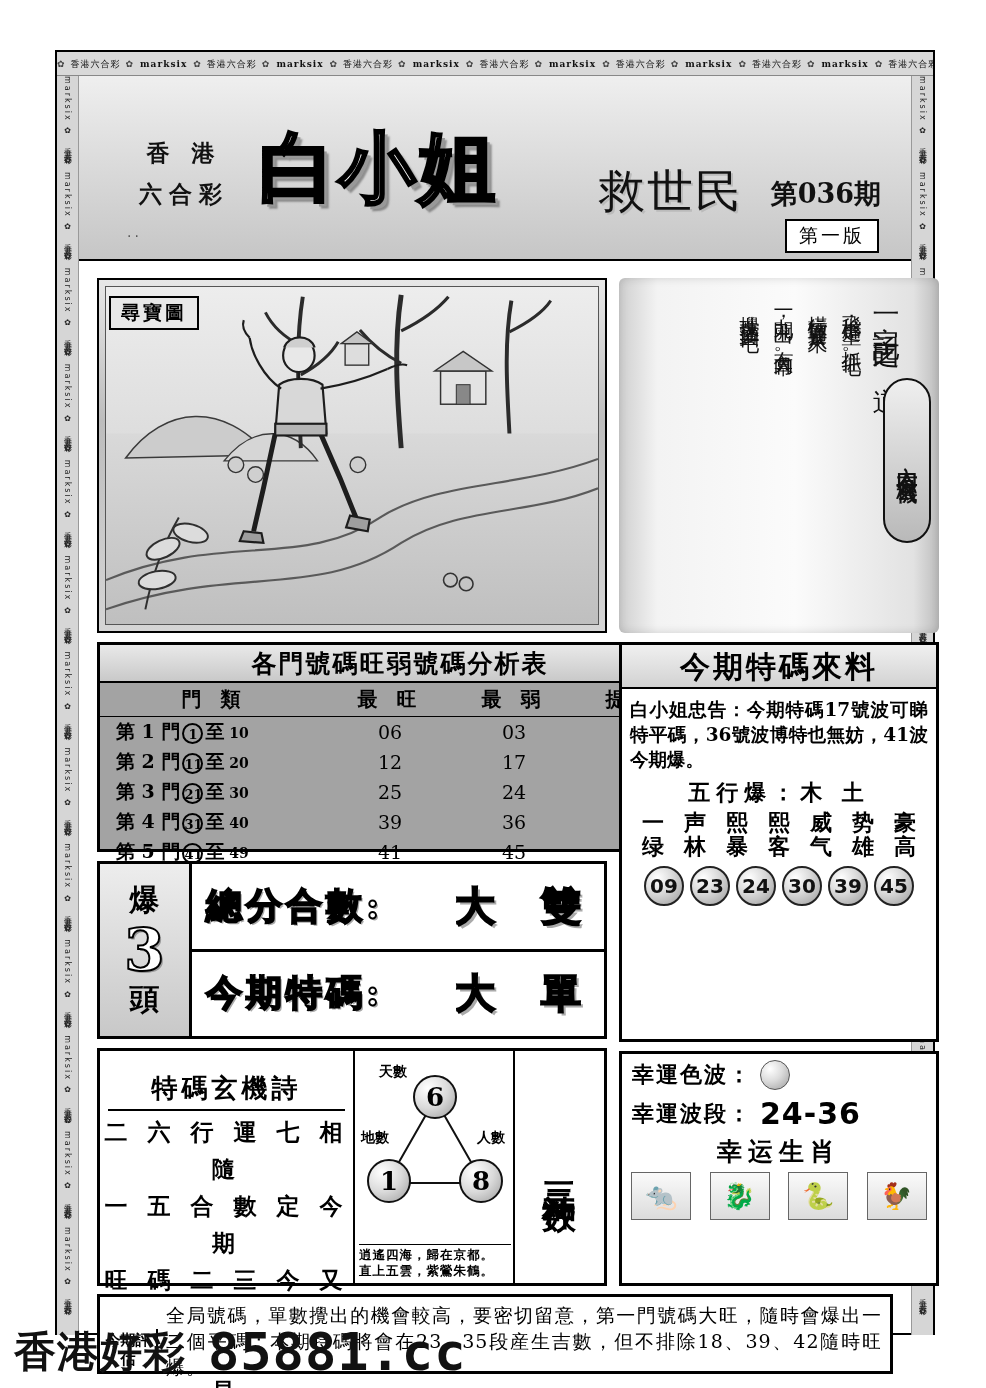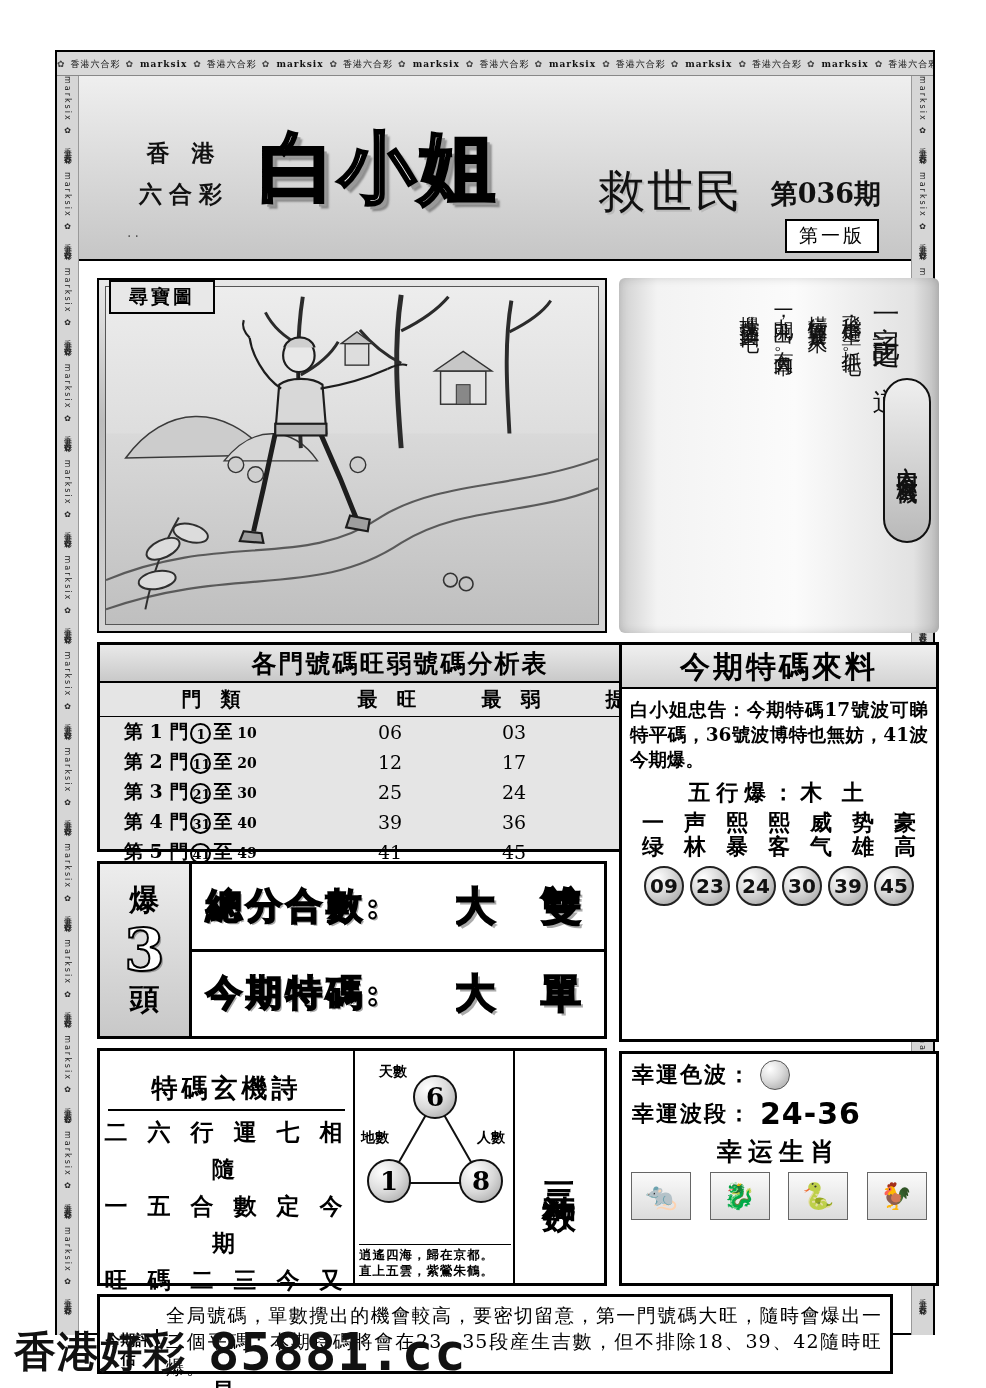--- a/index.html
+++ b/index.html
@@ -83,22 +83,22 @@
   .mast-dots { position:absolute; left:48px; top:148px; font-size:14px; color:#555; letter-spacing:3px;}
 
   
   .picpanel {
     position:absolute; left:18px; top:202px; width:510px; height:355px;
     border:2px solid #000; background:#cfcfcf;
     background:linear-gradient(180deg,#e7e7e7 0%,#bdbdbd 40%,#d5d5d5 100%);
     overflow:hidden;
   }
   .pic-tag {
-    position:absolute; left:10px; top:0; z-index:5;
-    border:2px solid #000; background:#e8e8e8; padding:2px 18px;
+    position:absolute; left:10px; top:16px; z-index:5;
+    border:2px solid #000; background:#e8e8e8; padding:2px 10px;
     font-family:"DejaVu Serif","Liberation Serif",serif;
     font-weight:bold; font-size:19px; letter-spacing:3px;
   }
   .pic-inner { position:absolute; inset:6px; border:1px solid #555; overflow:hidden; background:#ddd;}
   
   .scrollpanel {
     position:absolute; left:540px; top:202px; width:320px; height:355px;
   }
   .scrollpaper {
     position:absolute; inset:0;
@@ -121,36 +121,36 @@
   }
   .seal span {
     writing-mode:vertical-rl; text-orientation:upright;
     font-family:"DejaVu Serif","Liberation Serif",serif;
     font-weight:bold; font-size:21px; letter-spacing:5px; color:#111;
   }
 
   
   .tablebox {
     position:absolute; left:18px; top:566px; width:606px; height:210px;
-    border:3px solid #000; background:#e5e5e5;
+    border:3px solid #000; background:#a3a3a3;
   }
   .tablebox h2 {
     margin:0; height:38px; line-height:38px; text-align:center;
     font-family:"DejaVu Serif","Liberation Serif",serif;
     font-size:25px; letter-spacing:2px; font-weight:bold;
     background:linear-gradient(180deg,#e9e9e9,#c9c9c9);
     border-bottom:2px solid #000;
   }
   table.an { width:100%; border-collapse:collapse; font-family:"DejaVu Serif","Liberation Serif",serif;}
   table.an th {
     font-size:20px; font-weight:bold; padding:3px 0; letter-spacing:6px;
     border-bottom:1px solid #000;
   }
   table.an td { font-size:19px; text-align:center; padding:2px 0; }
-  table.an td.men { text-align:left; padding-left:24px; font-size:19px; font-weight:bold; white-space:nowrap;}
+  table.an td.men { text-align:left; padding-left:16px; font-size:19px; font-weight:bold; white-space:nowrap;}
   .circnum {
     display:inline-block; width:21px; height:21px; line-height:19px;
     border:2px solid #000; border-radius:50%; font-size:13px; text-align:center;
     vertical-align:middle; margin:0 2px;
   }
   .smallnum { font-size:14px; }
 
   
   .rightbox {
     position:absolute; left:540px; top:566px; width:320px; height:400px;

